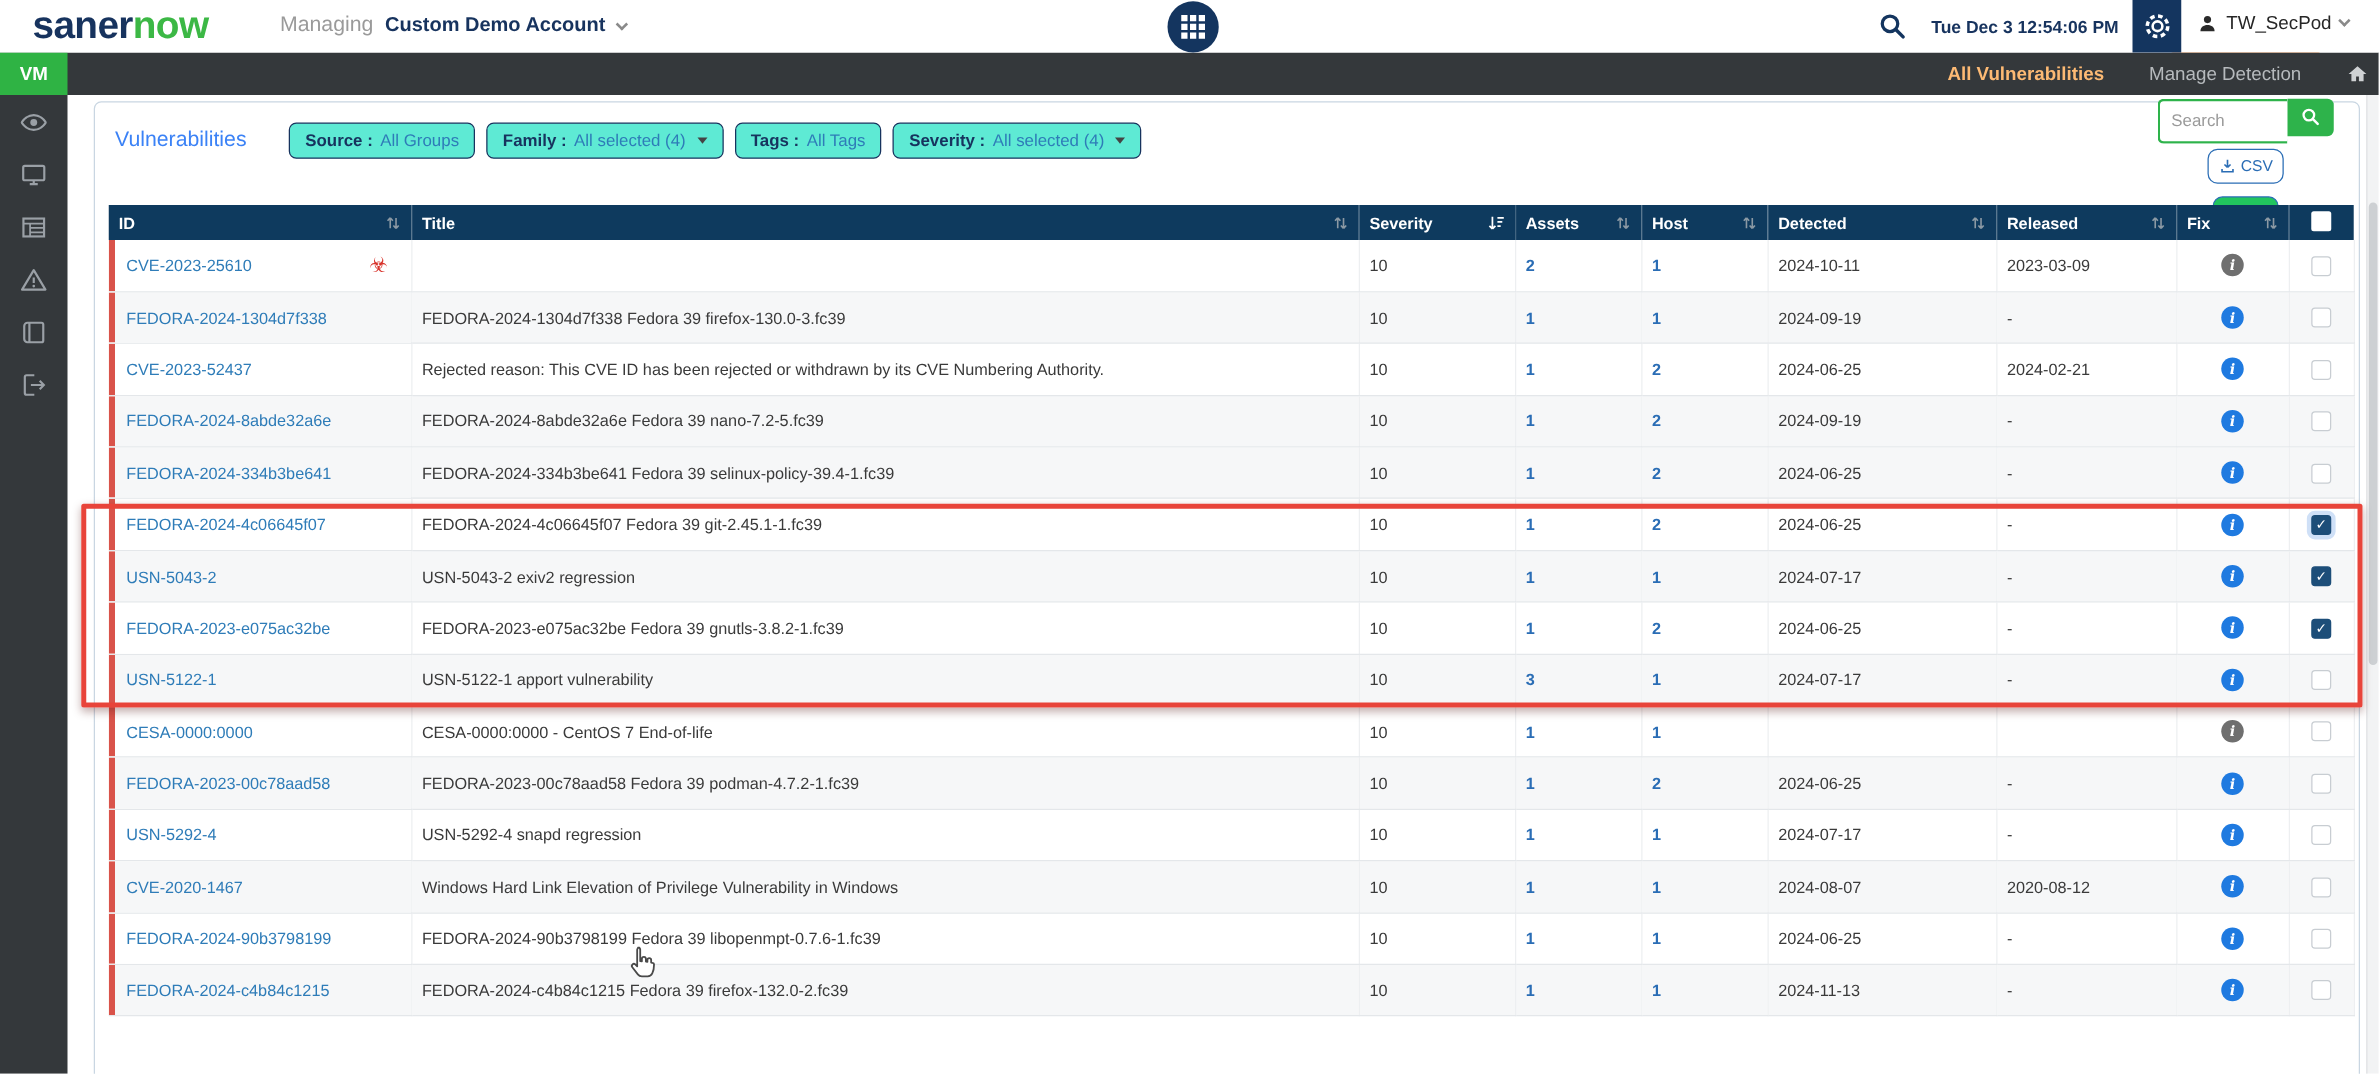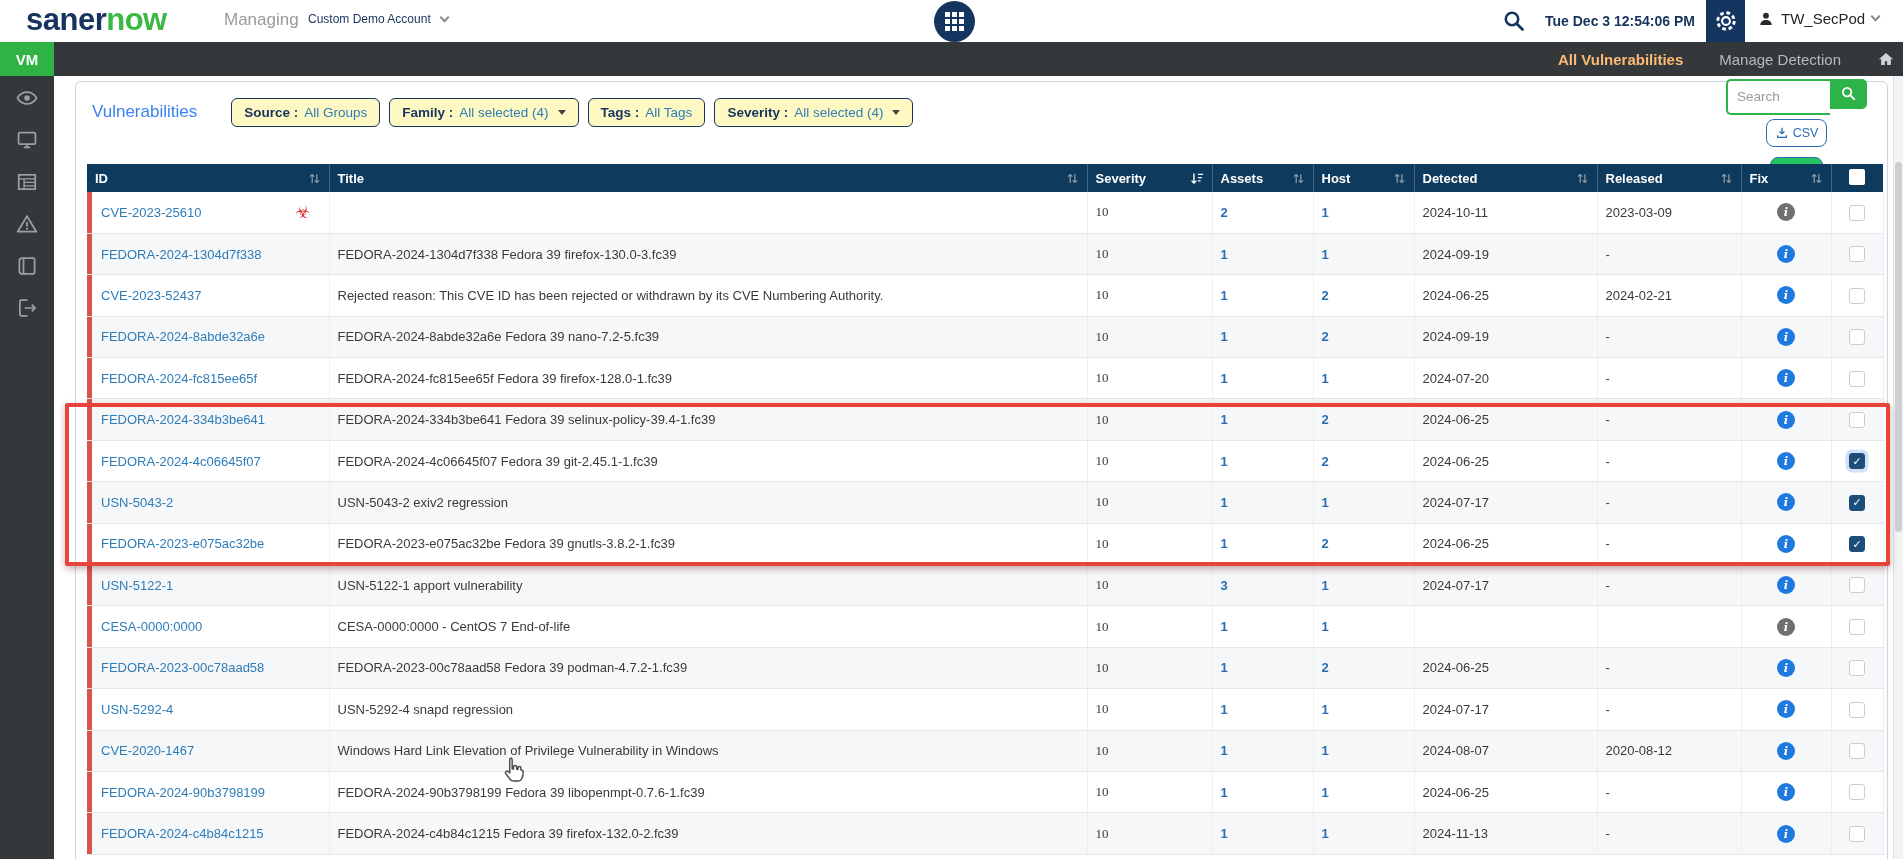--- a/index.html
+++ b/index.html
@@ -5,21 +5,21 @@
   * { margin:0; padding:0; box-sizing:border-box; }
   html,body { width:1903px; height:859px; overflow:hidden; background:#fff;
     font-family:"Liberation Sans", sans-serif; }
   body { position:relative; }
 
   
   .topbar{position:absolute;left:0;top:0;width:1903px;height:42px;background:#fff;z-index:5;}
   .logo{position:absolute;left:26px;top:2px;font-size:31px;font-weight:800;letter-spacing:-0.5px;cursor:pointer;}
   .lg-saner{color:#17335e}.lg-now{color:#3cb845}
   .managing{position:absolute;left:224px;top:10px;font-size:17px;color:#9a9a9a;}
-  .account{position:absolute;left:308px;top:12px;font-size:12px;font-weight:400;color:#17335e;display:flex;align-items:center;gap:10px;cursor:pointer;}
+  .account{position:absolute;left:308px;top:12px;font-size:16px;font-weight:700;color:#17335e;display:flex;align-items:center;gap:10px;cursor:pointer;}
   .chev{display:inline-block;width:7px;height:7px;border-right:2px solid #8a8a8a;border-bottom:2px solid #8a8a8a;transform:rotate(45deg);margin-top:-4px;}
   .apps-circle{position:absolute;left:934px;top:1px;width:41px;height:41px;border-radius:50%;background:#14355f;display:flex;align-items:center;justify-content:center;cursor:pointer;z-index:6;}
   .grid9{display:grid;grid-template-columns:repeat(3,5px);grid-gap:2px;}
   .grid9 i{width:5px;height:5px;background:#fff;}
   .search-top{position:absolute;left:1502px;top:9px;width:24px;height:24px;cursor:pointer;}
   .datetime{position:absolute;left:1545px;top:13px;font-size:14px;font-weight:700;color:#17335e;}
   .gear-box{position:absolute;left:1706px;top:0;width:39px;height:42px;background:#14355f;display:flex;align-items:center;justify-content:center;cursor:pointer;}
   .user{position:absolute;left:1758px;top:10px;display:flex;align-items:center;gap:7px;font-size:15px;font-weight:400;color:#262626;cursor:pointer;}
 
   
@@ -32,21 +32,21 @@
 
   
   .sidebar{position:absolute;left:0;top:76px;width:54px;height:783px;background:#34383b;display:flex;flex-direction:column;align-items:center;padding-top:11px;gap:20px;z-index:4;}
   .side-icon{width:22px;height:22px;cursor:pointer;}
 
   
   .panel{position:absolute;left:75px;top:81px;width:1813px;height:790px;background:#fff;border:1px solid #c9d6e2;border-radius:6px;}
   .toolbar{display:flex;align-items:center;height:52px;padding:8px 20px 0 16px;}
   .page-title{font-size:17px;color:#3b82f6;}
   .filters{display:flex;gap:9px;margin-left:34px;}
-  .filter-btn{display:flex;align-items:center;gap:6px;background:#fef9c3;border:1px solid #17335e;border-radius:6px;height:29px;padding:0 12px;font-size:13.5px;cursor:pointer;font-family:inherit;text-align:right;}
+  .filter-btn{display:flex;align-items:center;gap:6px;background:#5eead4;border:1px solid #17335e;border-radius:6px;height:29px;padding:0 12px;font-size:13.5px;cursor:pointer;font-family:inherit;text-align:right;}
   .f-label{font-weight:700;color:#17335e;}
   .f-value{color:#2e7cb8;}
   .tri{width:0;height:0;border-left:4px solid transparent;border-right:4px solid transparent;border-top:5px solid #444;margin-left:3px;}
   .right-controls{margin-left:auto;display:flex;align-items:center;gap:10px;flex-direction:column;}
   .quick-action{display:flex;align-items:center;gap:9px;background:#f6791f;color:#fff;border:none;border-radius:15px;height:29px;padding:0 14px;font-size:14px;font-weight:700;cursor:pointer;font-family:inherit;}
   .qa-tri{border-top-color:#fff;}
   .searchbox{display:flex;height:30px;}
   .searchbox input{width:104px;border:2px solid #2eb34b;border-right:none;border-radius:5px 0 0 5px;padding:16px 9px;font-size:13.5px;color:#0f766e;outline:none;font-family:inherit;}
   .searchbox input::placeholder{color:#9a9a9a;}
   .search-go{width:37px;background:#2eb34b;border:none;border-radius:0 5px 5px 0;display:flex;align-items:center;justify-content:center;cursor:pointer;}
@@ -57,21 +57,21 @@
   
   .vuln-table{position:absolute;left:11px;top:82px;width:1796px;border-collapse:collapse;table-layout:fixed;font-size:13px;}
   .vuln-table thead th{background:#0e3a5e;color:#fff;height:28px;font-weight:600;font-size:13px;text-align:left;padding:0 8px;border-right:1px solid rgba(255,255,255,.22);}
   .th-inner{display:flex;align-items:center;justify-content:space-between;text-align:right;}
   .vuln-table tbody td{height:41.4px;border-bottom:1px solid #e4e7ea;border-right:1px solid #edeff1;padding:0 8px;color:#3a3a3a;background:#fff;overflow:hidden;white-space:nowrap;}
   tr.alt td{background:#f6f7f8;}
   .c-id{position:relative;padding-left:14px !important;}
   .c-id::before{content:"";position:absolute;left:0;top:0;bottom:0;width:5px;background:#d9534a;}
   .id-link{color:#2e7cb8;cursor:pointer;text-decoration:none;}
   .bio{position:absolute;right:18px;top:50%;transform:translateY(-50%);color:#d8342c;font-size:17px;}
-  .c-sev{color:#e2574c;font-family:Liberation Serif, serif;}
+  .c-sev{color:#e2574c;}
   .num-link{color:#2a6db5;font-weight:700;cursor:pointer;}
   .c-fix,.c-check{text-align:center;}
   .info{display:inline-flex;width:18px;height:18px;border-radius:50%;align-items:center;justify-content:center;color:#fff;font-size:11.5px;font-weight:700;font-style:italic;font-family:"DejaVu Serif",serif;cursor:pointer;}
   .info.blue{background:#1f7ae0;}
   .info.gray{background:#6f6f6f;}
   .cb{display:inline-flex;width:16px;height:16px;border:1px solid #c8cdd2;border-radius:3px;background:#fff;align-items:center;justify-content:center;font-size:11px;color:#fff;cursor:pointer;vertical-align:middle;}
   .cb.checked{background:#1d4e79;border-color:#1d4e79;}
   .cb.focus{box-shadow:0 0 0 3.5px #cfe0f7;}
   .cb-h{width:16px;height:16px;background:#fff;border-radius:2px;display:inline-block;cursor:pointer;}
 
@@ -355,31 +355,20 @@
           <td class="c-id"><a class="id-link">FEDORA-2024-8abde32a6e</a></td>
           <td class="c-title">FEDORA-2024-8abde32a6e Fedora 39 nano-7.2-5.fc39</td>
           <td class="c-sev">10</td>
           <td><span class="num-link">1</span></td>
           <td><span class="num-link">2</span></td>
           <td class="c-date">2024-09-19</td>
           <td class="c-date">-</td>
           <td class="c-fix"><span class="info blue">i</span></td>
           <td class="c-check"><span class="cb"></span></td>
         </tr>
-        <tr>
-          <td class="c-id"><a class="id-link">FEDORA-2024-fc815ee65f</a></td>
-          <td class="c-title">FEDORA-2024-fc815ee65f Fedora 39 firefox-128.0-1.fc39</td>
-          <td class="c-sev">10</td>
-          <td><span class="num-link">1</span></td>
-          <td><span class="num-link">1</span></td>
-          <td class="c-date">2024-07-20</td>
-          <td class="c-date">-</td>
-          <td class="c-fix"><span class="info blue">i</span></td>
-          <td class="c-check"><span class="cb"></span></td>
-        </tr>
         <tr class="alt">
           <td class="c-id"><a class="id-link">FEDORA-2024-334b3be641</a></td>
           <td class="c-title">FEDORA-2024-334b3be641 Fedora 39 selinux-policy-39.4-1.fc39</td>
           <td class="c-sev">10</td>
           <td><span class="num-link">1</span></td>
           <td><span class="num-link">2</span></td>
           <td class="c-date">2024-06-25</td>
           <td class="c-date">-</td>
           <td class="c-fix"><span class="info blue">i</span></td>
           <td class="c-check"><span class="cb"></span></td>

